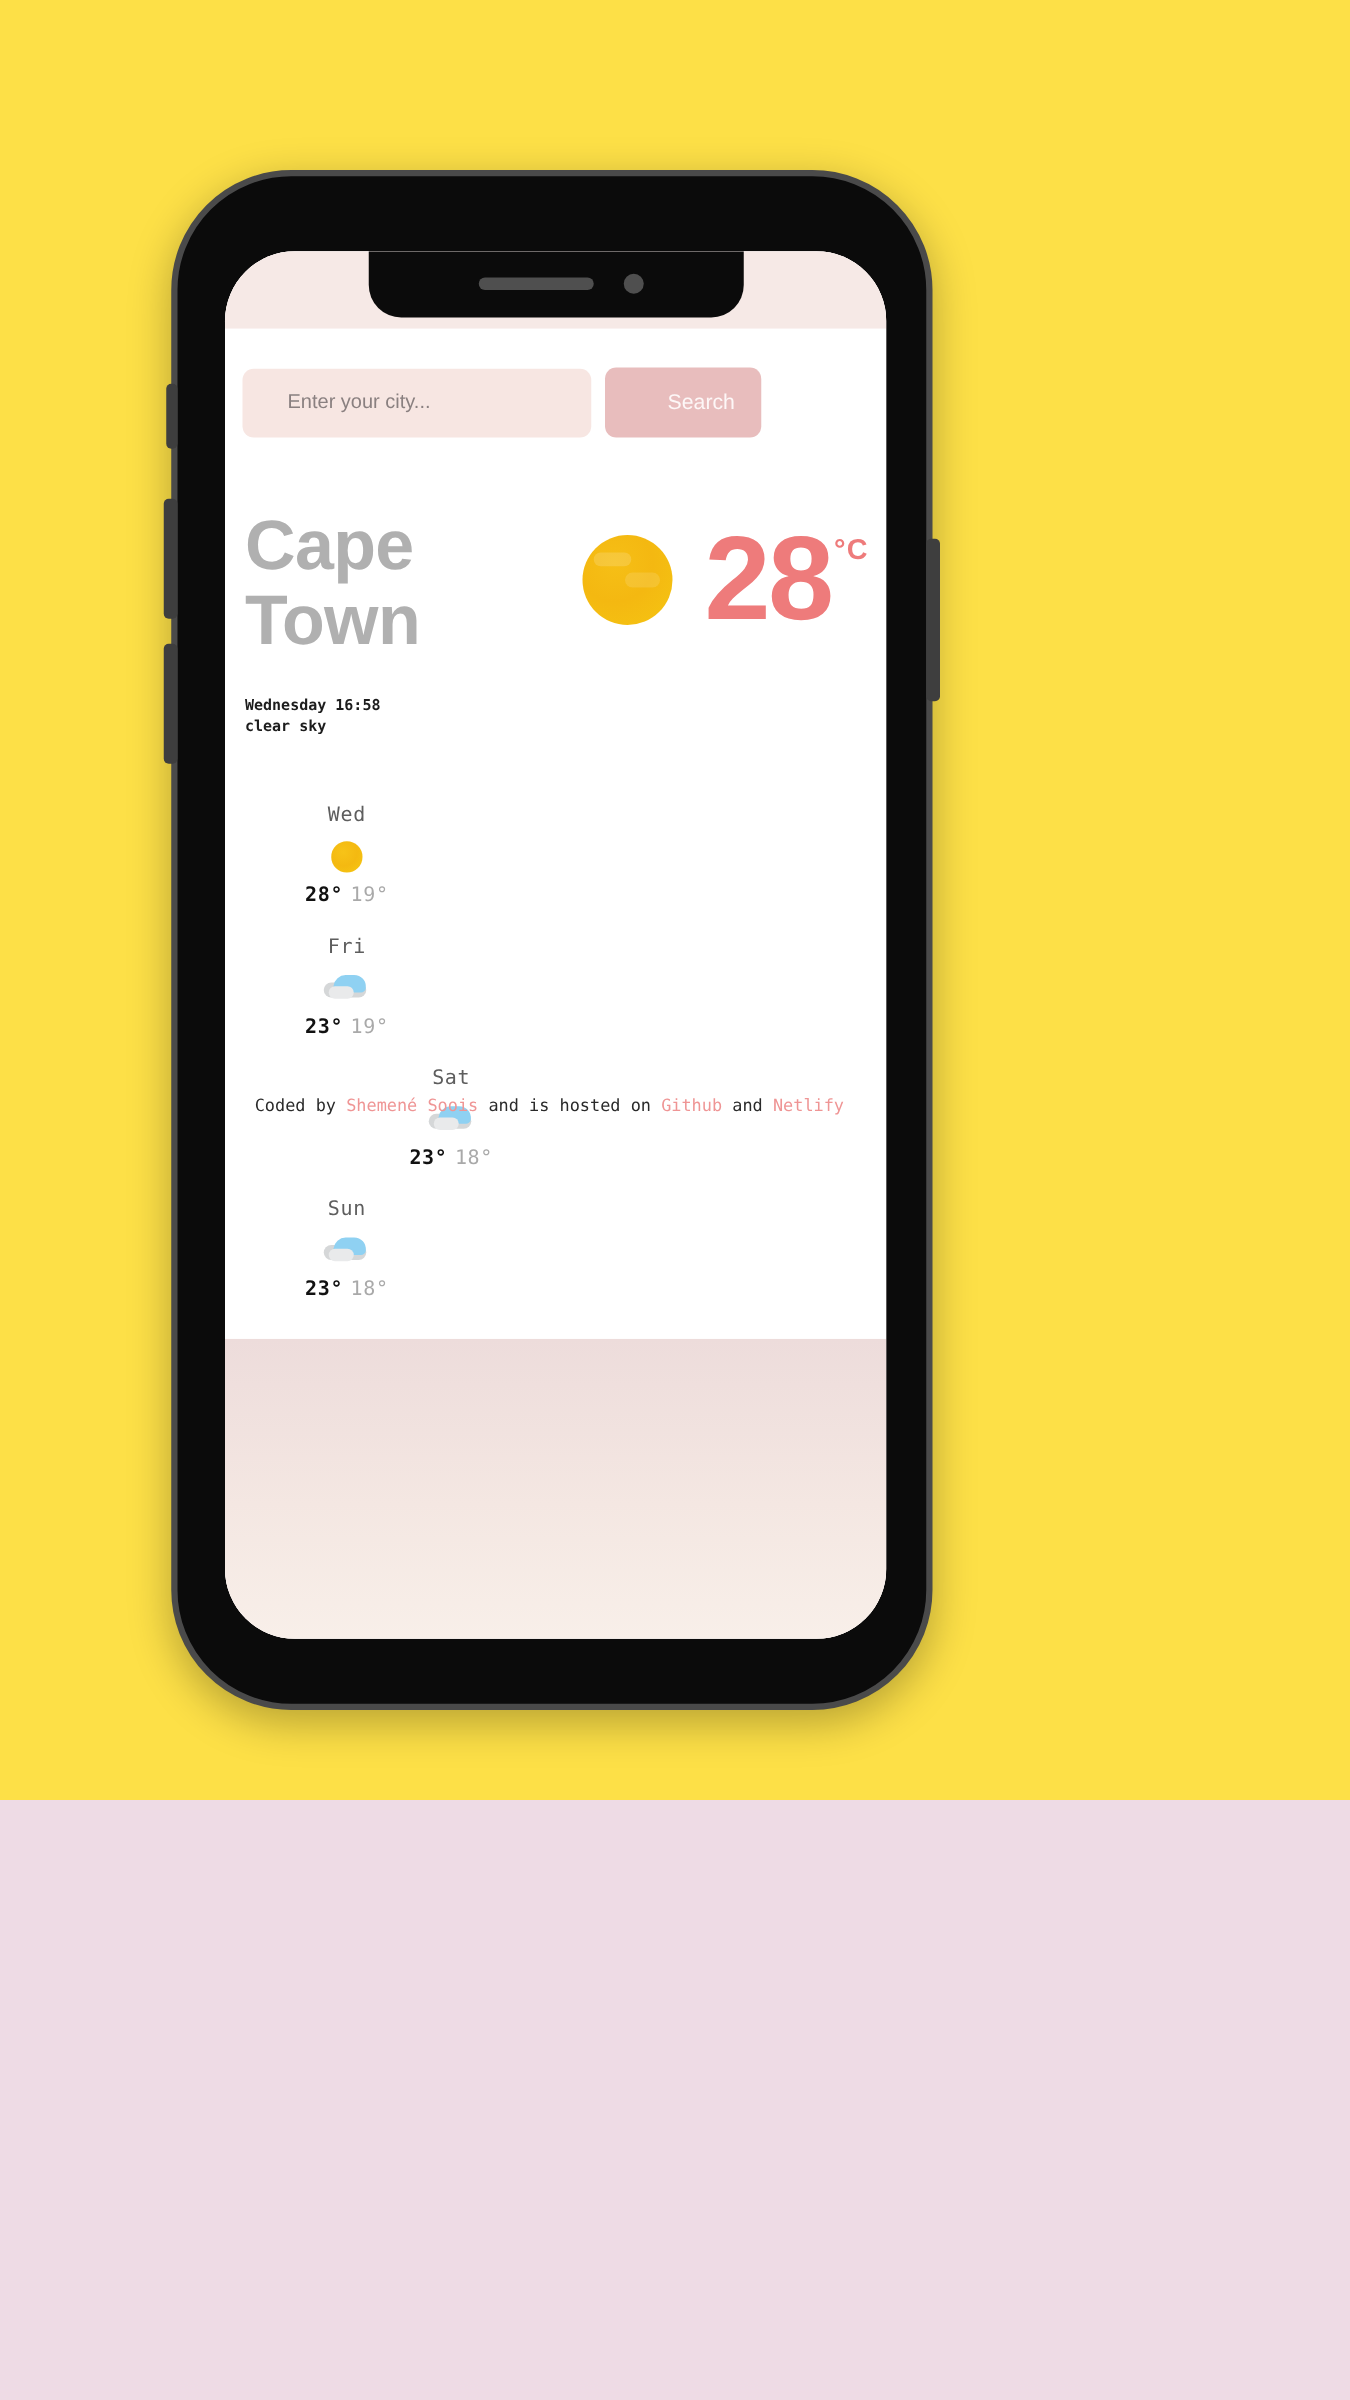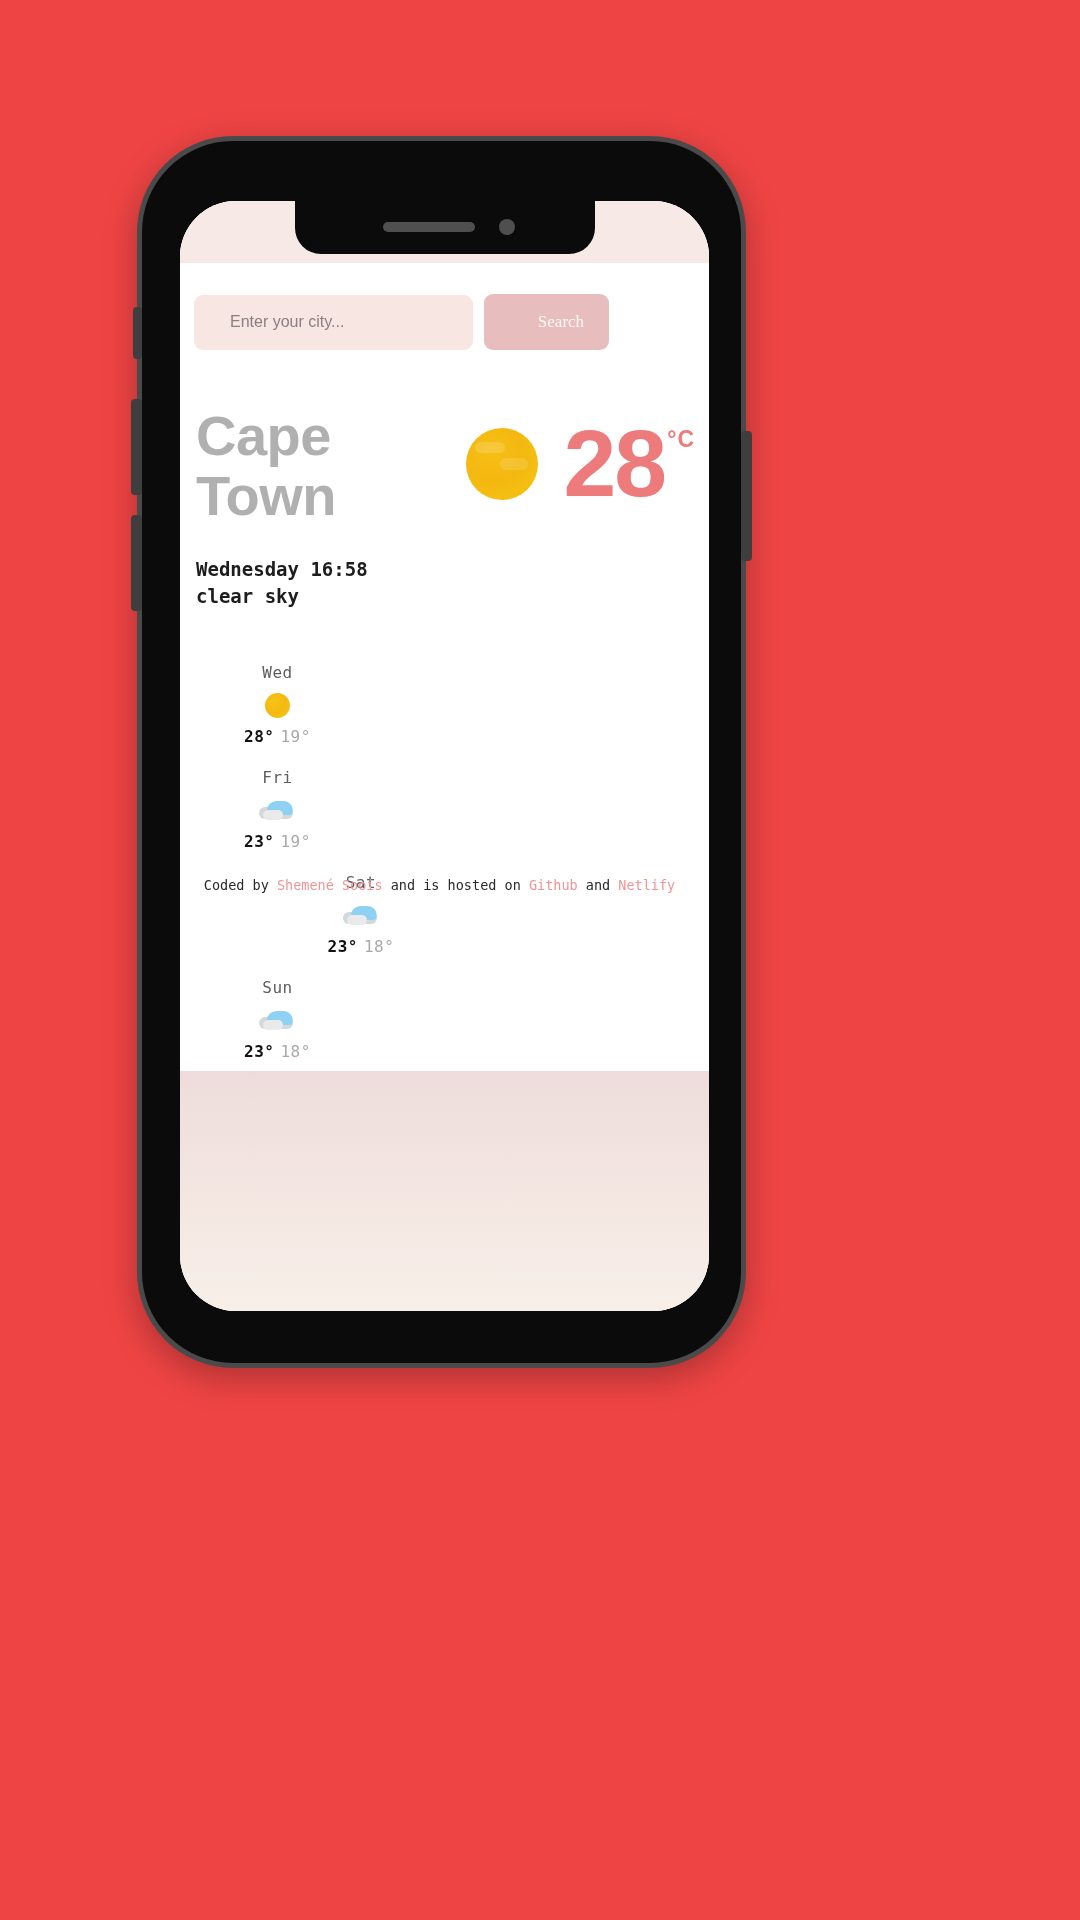--- a/index.html
+++ b/index.html
@@ -4,22 +4,22 @@
 <style>
   * { box-sizing: border-box; margin: 0; padding: 0; }
   html, body {
     width: 1080px; height: 1920px;
     background: #eedbe5;
     font-family: "Liberation Sans", sans-serif;
     overflow: hidden;
   }
   .stage {
     position: relative;
-    width: 1080px; height: 1920px;
-    background: #ef4444;
+    width: 1080px; height: 1440px;
+    background: #fde047;
   }
 
   
   .phone {
     position: absolute;
     left: 137px; top: 136px;
     width: 609px; height: 1232px;
     background: #0b0b0b;
     border-radius: 96px;
     border: 5px solid #4a4a4a;
@@ -108,21 +108,21 @@
   }
   .search-input::placeholder { color: #8a8080; }
   .search-btn {
     flex: 0 0 125px;
     height: 56px;
     background: #e8bdbd;
     border: none;
     border-radius: 9px;
     color: #fdf7f7;
     font-size: 17px;
-    font-family: Liberation Serif, serif;
+    font-family: Liberation Sans, sans-serif;
     cursor: pointer;
     padding-left: 29px;
   }
 
   
   .current {
     display: flex;
     align-items: flex-start;
     margin-top: 56px;
     padding-left: 2px;
@@ -179,21 +179,21 @@
     margin-top: 6px;
     margin-left: 2px;
     letter-spacing: 1px;
   }
 
   
   .details {
     margin-top: 30px;
     padding-left: 2px;
     font-family: "DejaVu Sans Mono", monospace;
-    font-size: 19px;
+    font-size: 12px;
     font-weight: bold;
     color: #1d1d1d;
     line-height: 1.44;
   }
   .details .block + .block { margin-top: 22px; }
   .accent { color: #ee7b7b; }
 
   
   .forecast {
     margin-top: 52px;

